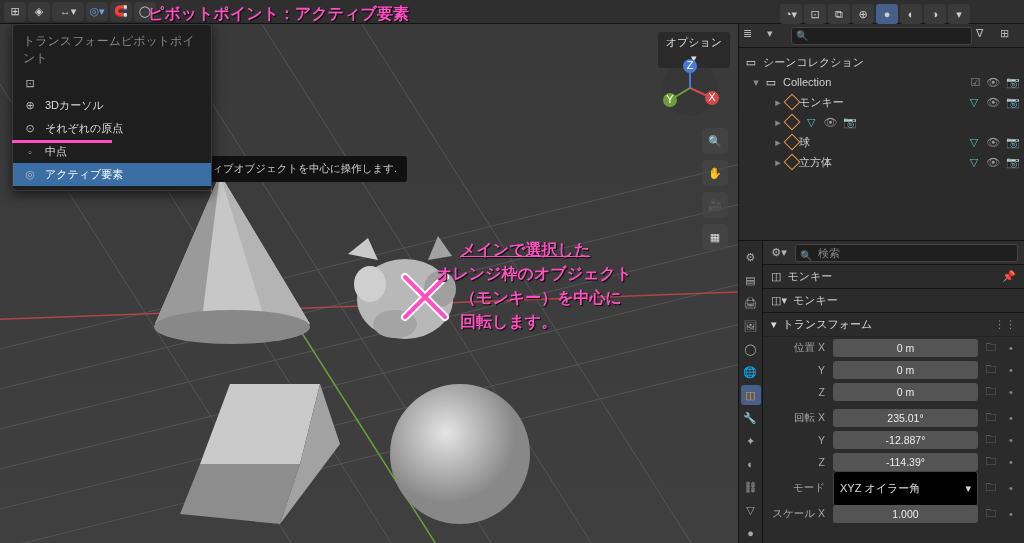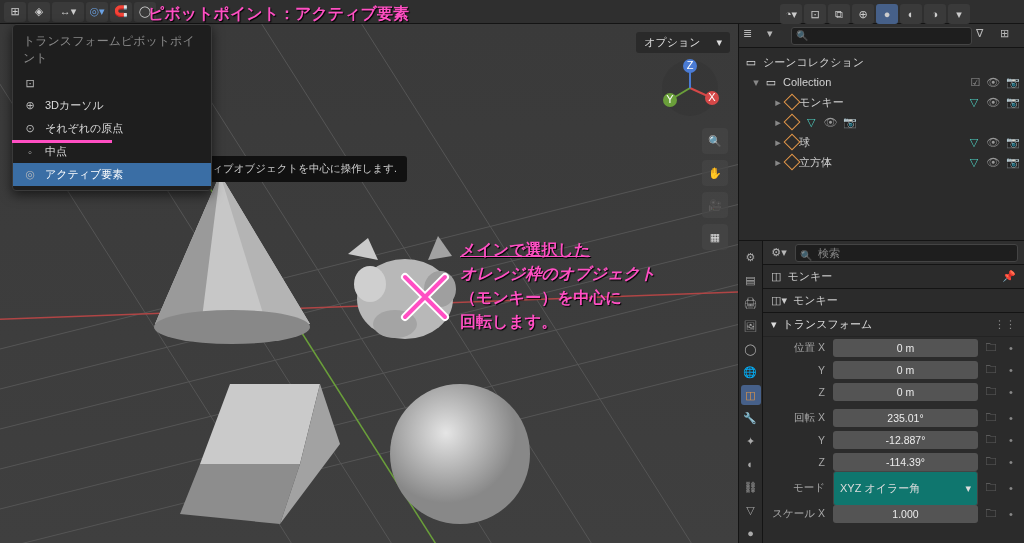--- a/index.html
+++ b/index.html
@@ -21,21 +21,21 @@
 
   
   .tooltip { position: absolute; top: 156px; left: 170px; background: #111; color: #cfcfcf; padding: 6px 10px; border-radius: 3px; font-size: 10.5px; z-index: 9; }
 
   
   .annot { position: absolute; color: #ff4fc3; font-size: 16px; font-weight: 700; text-shadow: 1px 1px 1px #000; white-space: nowrap; z-index: 8; }
 
   
   .main { position: absolute; top: 24px; left: 0; right: 0; bottom: 0; display: flex; }
   .viewport { flex: 1; background: #3b3b3b; position: relative; overflow: hidden; }
-  .viewport .options-btn { position: absolute; top: 8px; right: 8px; background: #2a2a2a; color: #ddd; padding: 3px 8px; border-radius: 3px; font-size: 10.5px; display: flex; align-items: center; gap:16px; cursor:pointer; }
+  .viewport .options-btn { position: absolute; top: 8px; right: 8px; background: #2a2a2a; color: #ddd; padding: 3px 8px; border-radius: 3px; font-size: 10.5px; display: flex; align-items: center; gap:2px; cursor:pointer;flex-direction:column; }
   .viewport .gizmo { position: absolute; top: 34px; right: 18px; width: 60px; height: 60px; }
   .viewport .sidetools { position: absolute; top: 104px; right: 10px; display: flex; flex-direction: column; gap: 6px; }
   .viewport .sidetools .tool { width: 26px; height: 26px; background: rgba(70,70,70,.7); border-radius: 4px; display:flex; align-items:center; justify-content:center; color:#ddd; cursor:pointer; }
 
   .topright-icons { position: absolute; top: 4px; right: 54px; display: flex; gap: 2px; }
   .topright-icons .hbtn { width:22px; height:20px; background:#3a3a3a; border-radius:3px; display:flex; align-items:center; justify-content:center; color:#ccc; cursor:pointer; }
 
   
   .xmark { position: absolute; top: 272px; left: 400px; width: 50px; height: 50px; z-index:7; }
 
@@ -74,21 +74,21 @@
   .props .crumb { background:#2b2b2b; height:24px; border-bottom:1px solid #141414; display:flex; align-items:center; padding:0 8px; gap:6px; color:#ccc; }
   .props .crumb .pin { margin-left:auto; cursor:pointer; color:#888; }
   .props .section-h { background:#2b2b2b; height:24px; display:flex; align-items:center; padding:0 8px; color:#ddd; gap:6px; border-bottom:1px solid #232323; }
   .props .section-h .menu { margin-left:auto; color:#888; cursor:pointer; }
 
   .props .fieldrow { display:flex; align-items:center; height:22px; padding:0 6px; gap:4px; }
   .props .fieldrow .flabel { width: 60px; text-align: right; color:#a8a8a8; font-size:10.5px; padding-right:4px; }
   .props .fieldrow .numfield { flex:1; background:#545454; border-radius:3px; text-align:center; color:#ececec; height:18px; line-height:18px; cursor:ew-resize; font-size:10.5px; }
   .props .fieldrow .libbtn { width:18px; height:18px; color:#888; cursor:pointer; display:flex; align-items:center; justify-content:center; }
   .props .fieldrow .lockbtn { width:14px; height:18px; color:#888; cursor:pointer; display:flex; align-items:center; justify-content:center; }
-  .props .fieldrow .dropdownfield { flex:1; background:#0f766e; border:1px solid #444; border-radius:3px; height:35px; line-height:16px; color:#ddd; padding:4px 6px; display:flex; align-items:center; cursor:pointer; }
+  .props .fieldrow .dropdownfield { flex:1; background:#000000; border:1px solid #444; border-radius:3px; height:35px; line-height:16px; color:#ddd; padding:4px 6px; display:flex; align-items:center; cursor:pointer; }
   .props .fieldrow .dropdownfield .chev { margin-left:auto; }
 
   
   .floor { position:absolute; inset:0; background:
     linear-gradient(#3a3a3a,#3f3f3f);
   }
 </style>
 </head>
 <body>
 
@@ -133,21 +133,21 @@
     <span class="icon">◎</span>
     <span>アクティブ要素</span>
   </div>
 </div>
 <div class="underline"></div>
 
 <div class="tooltip">アクティブオブジェクトを中心に操作します.</div>
 
 <div class="annot" style="top:4px; left:148px;">ピボットポイント：アクティブ要素</div>
 <div class="annot" style="top:240px; left:460px;text-decoration:underline;">メインで選択した</div>
-<div class="annot" style="top:264px; left:460px;font-style:italic;">オレンジ枠のオブジェクト</div>
+<div class="annot" style="top:264px; left:436px;">オレンジ枠のオブジェクト</div>
 <div class="annot" style="top:288px; left:460px;">（モンキー）を中心に</div>
 <div class="annot" style="top:312px; left:460px;">回転します。</div>
 
 <svg class="xmark" viewBox="0 0 50 50">
   <path d="M5 5 L45 45 M45 5 L5 45" stroke="#fff" stroke-width="8" stroke-linecap="round"></path>
   <path d="M5 5 L45 45 M45 5 L5 45" stroke="#ff4fc3" stroke-width="4" stroke-linecap="round"></path>
 </svg>
 
 <div class="main">
 

